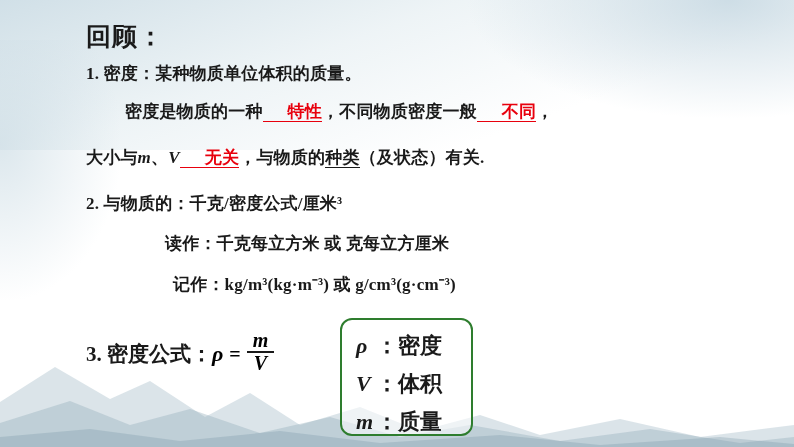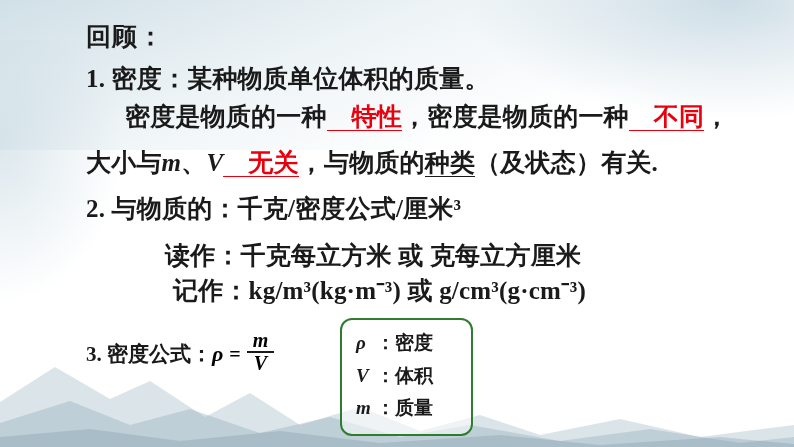--- a/index.html
+++ b/index.html
@@ -59,21 +59,21 @@
     top: 20px;
     font-size: 25px;
     font-weight: bold;
     color: #1a1a1a;
     letter-spacing: 1px;
   }
 
   .line {
     position: absolute;
     color: #1a1a1a;
-    font-size: 25px;
+    font-size: 17px;
     font-weight: bold;
     white-space: nowrap;
     letter-spacing: 0.2px;
   }
   .num {
     font-family: "Liberation Serif", serif;
     font-weight: bold;
   }
   .red-ul {
     color: #e8000d;
@@ -142,21 +142,21 @@
     top: 318px;
     width: 133px;
     height: 118px;
     border: 2.5px solid #2e7d2e;
     border-radius: 12px;
     background: rgba(255,255,255,0.55);
     box-sizing: border-box;
     padding: 7px 0 0 14px;
   }
   .legend-row {
-    font-size: 19px;
+    font-size: 22px;
     font-weight: bold;
     color: #1a1a1a;
     line-height: 1.72;
     white-space: nowrap;
   }
   .legend-row .sym {
     font-style: italic;
     display: inline-block;
     width: 20px;
   }
@@ -179,33 +179,33 @@
   <div class="content">
 
     <div class="heading">回顾：</div>
 
     <div class="line" style="left:86px; top:62px;">
       <span class="num">1.</span>
       <span>密度：</span><span>某种物质单位体积的质量。</span>
     </div>
 
     <div class="line" style="left:125px; top:100px;">
-      <span>密度是物质的一种</span><span class="red-ul">特性</span><span>，密度是物质的一种</span><span class="red-ul">不同</span><span>，</span>
+      <span>密度是物质的一种</span><span class="red-ul">特性</span><span>，不同物质密度一般</span><span class="red-ul">不同</span><span>，</span>
     </div>
 
     <div class="line" style="left:86px; top:146px;">
       <span>大小与</span><span class="ital">m</span><span>、</span><span class="ital">V</span><span class="red-ul">无关</span><span>，与物质的</span><span class="black-ul">种类</span><span>（及状态）有关.</span>
     </div>
 
     <div class="line" style="left:86px; top:192px;">
       <span class="num">2.</span>
       <span>与物质的：</span><span>千克/密度公式/厘米³</span>
     </div>
 
-    <div class="line" style="left:165px; top:232px;margin-top:7px;">
+    <div class="line" style="left:165px; top:232px;">
       <span>读作：</span><span>千克每立方米 或 克每立方厘米</span>
     </div>
 
     <div class="line" style="left:165px; top:272px;margin-left:8px;">
       <span>记作：</span><span>kg/m³(kg·m⁻³) 或 g/cm³(g·cm⁻³)</span>
     </div>
 
     <div class="formula-wrap">
       <span class="formula-label">
         <span class="num">3.</span>

